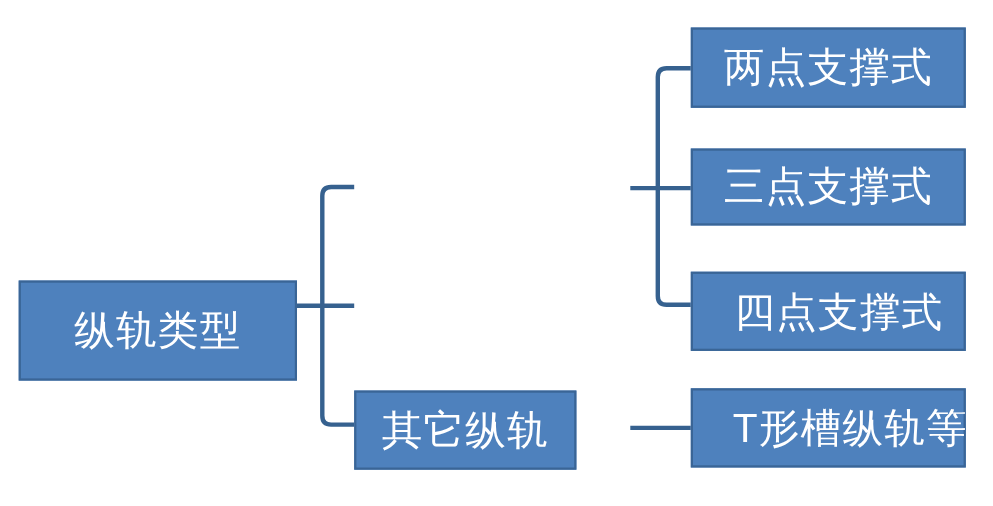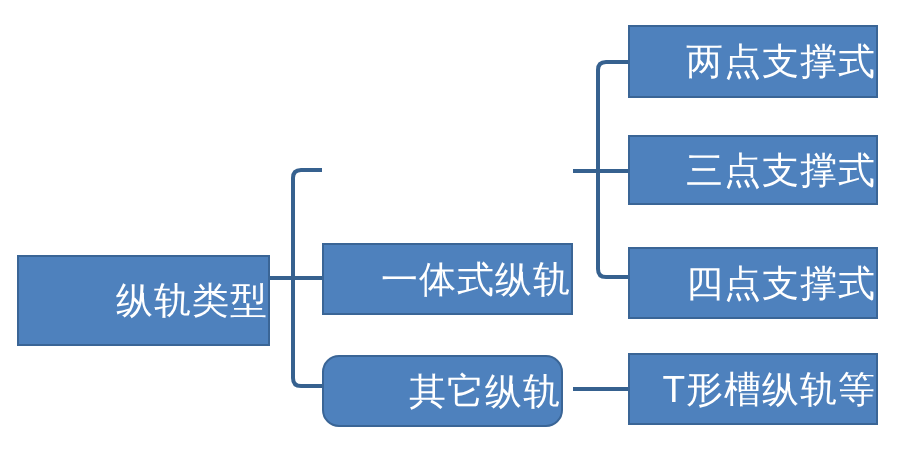--- a/index.html
+++ b/index.html
@@ -29,33 +29,33 @@
     stroke-width: 4;
     fill: none;
   }
   .node {
     position: absolute;
     background: var(--box-fill);
     border: 2px solid var(--box-border);
     color: var(--text);
     display: flex;
     align-items: center;
-    justify-content: flex-end;
+    justify-content: center;
     font-size: 37px;
     line-height: 1;
     letter-spacing: 1px;
     white-space: nowrap;
     text-align: center;
   }
   
   .n-root { left: 17px;  top: 255px; width: 253px; height: 91px; }
   
   .n-b0   { left: 322px; top: 135px; width: 251px; height: 71px; }
   .n-b1   { left: 322px; top: 243px; width: 251px; height: 72px; }
-  .n-b2   { left: 322px; top: 355px; width: 241px; height: 72px; border-radius: 17px; }
+  .n-b2   { left: 322px; top: 355px; width: 202px; height: 72px; }
   
   .n-c0   { left: 628px; top: 25px;  width: 250px; height: 73px; }
   .n-c1   { left: 628px; top: 135px; width: 250px; height: 70px; font-family: Liberation Serif, serif; }
   .n-c2   { left: 628px; top: 247px; width: 250px; height: 72px; padding-left: 19px; }
   .n-c3   { left: 628px; top: 353px; width: 250px; height: 72px; padding-left: 40px; }
 </style>
 </head>
 <body>
 
 <div class="canvas">
@@ -68,23 +68,20 @@
     <path d="M628 62 H606 Q598 62 598 70 V269 Q598 277 606 277 H628"></path>
     <path d="M573 171 H628"></path>
 
     <path d="M573 389 H628"></path>
   </svg>
 
   <div class="node n-root">
     <span>纵轨类型</span>
   </div>
 
-  <div class="node n-b1">
-    <span>一体式纵轨</span>
-  </div>
   <div class="node n-b2">
     <span>其它纵轨</span>
   </div>
 
   <div class="node n-c0">
     <span>两点支撑式</span>
   </div>
   <div class="node n-c1">
     <span>三点支撑式</span>
   </div>

